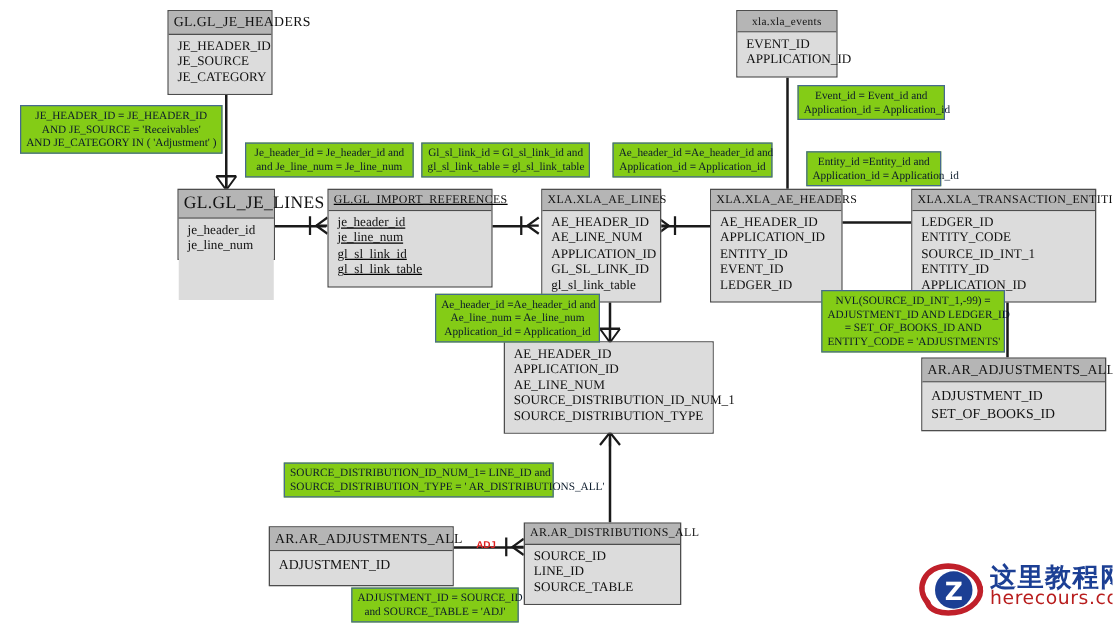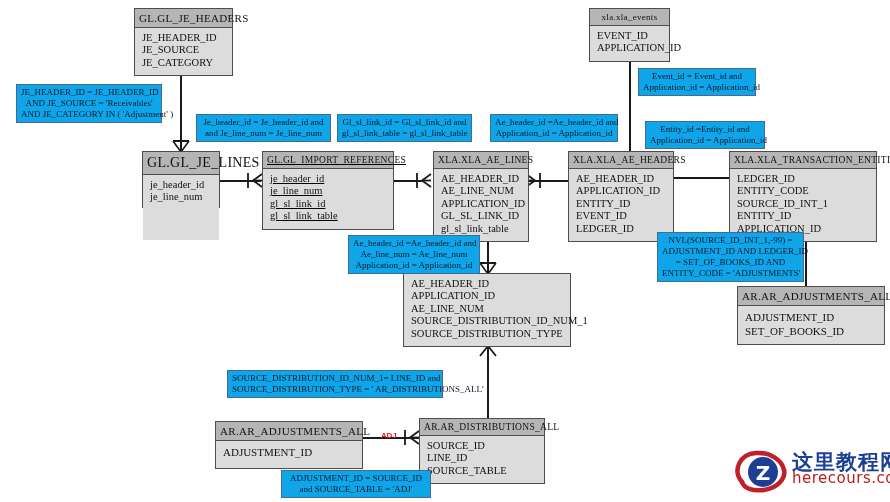--- a/index.html
+++ b/index.html
@@ -37,21 +37,21 @@
   .entity .ebody div{
     font-size:10.5px;
     line-height:12.4px;
     color:#111;
     white-space:nowrap;
   }
 
   
   .note{
     position:absolute;
-    background:#0ea5e9;
+    background:#84cc16;
     border:1px solid #46698f;
     box-sizing:border-box;
     text-align:center;
     color:#0b1a2b;
     font-size:9px;
     line-height:11px;
     padding:2px 4px;
     z-index:6;
   }
   .note div{white-space:nowrap;}
@@ -137,21 +137,21 @@
   </svg>
 
   <div class="ln lnh" style="left:363px;top:437px;width:57px;"></div>
   <div class="reltag" style="left:381px;top:431px;">ADJ</div>
   <svg class="crow" style="left:401px;top:429px;" width="20" height="17" viewBox="0 0 20 17">
     <path d="M4 1 L4 16" stroke="#1a1a1a" stroke-width="1.8"></path>
     <path d="M18 2 L9 8.5 L18 15" stroke="#1a1a1a" stroke-width="1.8" fill="none"></path>
     <path d="M9 8.5 L18 8.5" stroke="#1a1a1a" stroke-width="1.8"></path>
   </svg>
 
-  <div class="entity" style="left:134px;top:8px;width:99px;">
+  <div class="entity" style="left:134px;top:8px;width:84px;">
     <div class="ehdr">GL.GL_JE_HEADERS</div>
     <div class="ebody">
       <div>JE_HEADER_ID</div>
       <div>JE_SOURCE</div>
       <div>JE_CATEGORY</div>
     </div>
   </div>
 
   <div class="entity" style="left:589px;top:8px;width:81px;">
     <div class="ehdr" style="font-size:9px;">xla.xla_events</div>
@@ -239,21 +239,21 @@
 
   <div class="entity" style="left:419px;top:418px;width:126px;">
     <div class="ehdr" style="font-size:9.5px;">AR.AR_DISTRIBUTIONS_ALL</div>
     <div class="ebody">
       <div>SOURCE_ID</div>
       <div>LINE_ID</div>
       <div>SOURCE_TABLE</div>
     </div>
   </div>
 
-  <div class="note" style="left:16px;top:84px;width:146px;">
+  <div class="note" style="left:16px;top:84px;width:162px;">
     <div>JE_HEADER_ID = JE_HEADER_ID</div>
     <div>AND JE_SOURCE = 'Receivables'</div>
     <div>AND JE_CATEGORY IN ( 'Adjustment'  )</div>
   </div>
 
   <div class="note" style="left:196px;top:114px;width:135px;">
     <div>Je_header_id = Je_header_id and</div>
     <div>and Je_line_num =  Je_line_num</div>
   </div>
 
@@ -265,21 +265,21 @@
   <div class="note" style="left:490px;top:114px;width:128px;">
     <div>Ae_header_id =Ae_header_id and</div>
     <div>Application_id = Application_id</div>
   </div>
 
   <div class="note" style="left:638px;top:68px;width:118px;">
     <div>Event_id = Event_id and</div>
     <div>Application_id = Application_id</div>
   </div>
 
-  <div class="note" style="left:645px;top:121px;width:120px;">
+  <div class="note" style="left:645px;top:121px;width:108px;">
     <div>Entity_id =Entity_id and</div>
     <div>Application_id = Application_id</div>
   </div>
 
   <div class="note" style="left:348px;top:235px;width:132px;">
     <div>Ae_header_id =Ae_header_id and</div>
     <div>Ae_line_num = Ae_line_num</div>
     <div>Application_id = Application_id</div>
   </div>
 
@@ -288,21 +288,21 @@
     <div>ADJUSTMENT_ID AND LEDGER_ID</div>
     <div>= SET_OF_BOOKS_ID AND</div>
     <div>ENTITY_CODE = 'ADJUSTMENTS'</div>
   </div>
 
   <div class="note" style="left:227px;top:370px;width:216px;">
     <div>SOURCE_DISTRIBUTION_ID_NUM_1= LINE_ID and</div>
     <div>SOURCE_DISTRIBUTION_TYPE =  ' AR_DISTRIBUTIONS_ALL'</div>
   </div>
 
-  <div class="note" style="left:281px;top:470px;width:150px;">
+  <div class="note" style="left:281px;top:470px;width:134px;">
     <div>ADJUSTMENT_ID = SOURCE_ID</div>
     <div>and  SOURCE_TABLE =  'ADJ'</div>
   </div>
 
   <div id="watermark">
     <svg width="58" height="48" viewBox="0 0 58 48">
       <path d="M8 34 C-2 22, 6 6, 22 5 C36 4, 48 12, 50 22" stroke="#c0202a" stroke-width="4.5" fill="none" stroke-linecap="round"></path>
       <path d="M50 22 C52 30, 44 40, 30 42 C18 43.5, 10 40, 8 34" stroke="#c0202a" stroke-width="4.5" fill="none" stroke-linecap="round"></path>
       <circle cx="29" cy="24" r="15" fill="#1c3f94"></circle>
       <text x="29" y="32" text-anchor="middle" font-family="DejaVu Sans, sans-serif" font-size="20" font-weight="bold" fill="#ffffff">Z</text>

